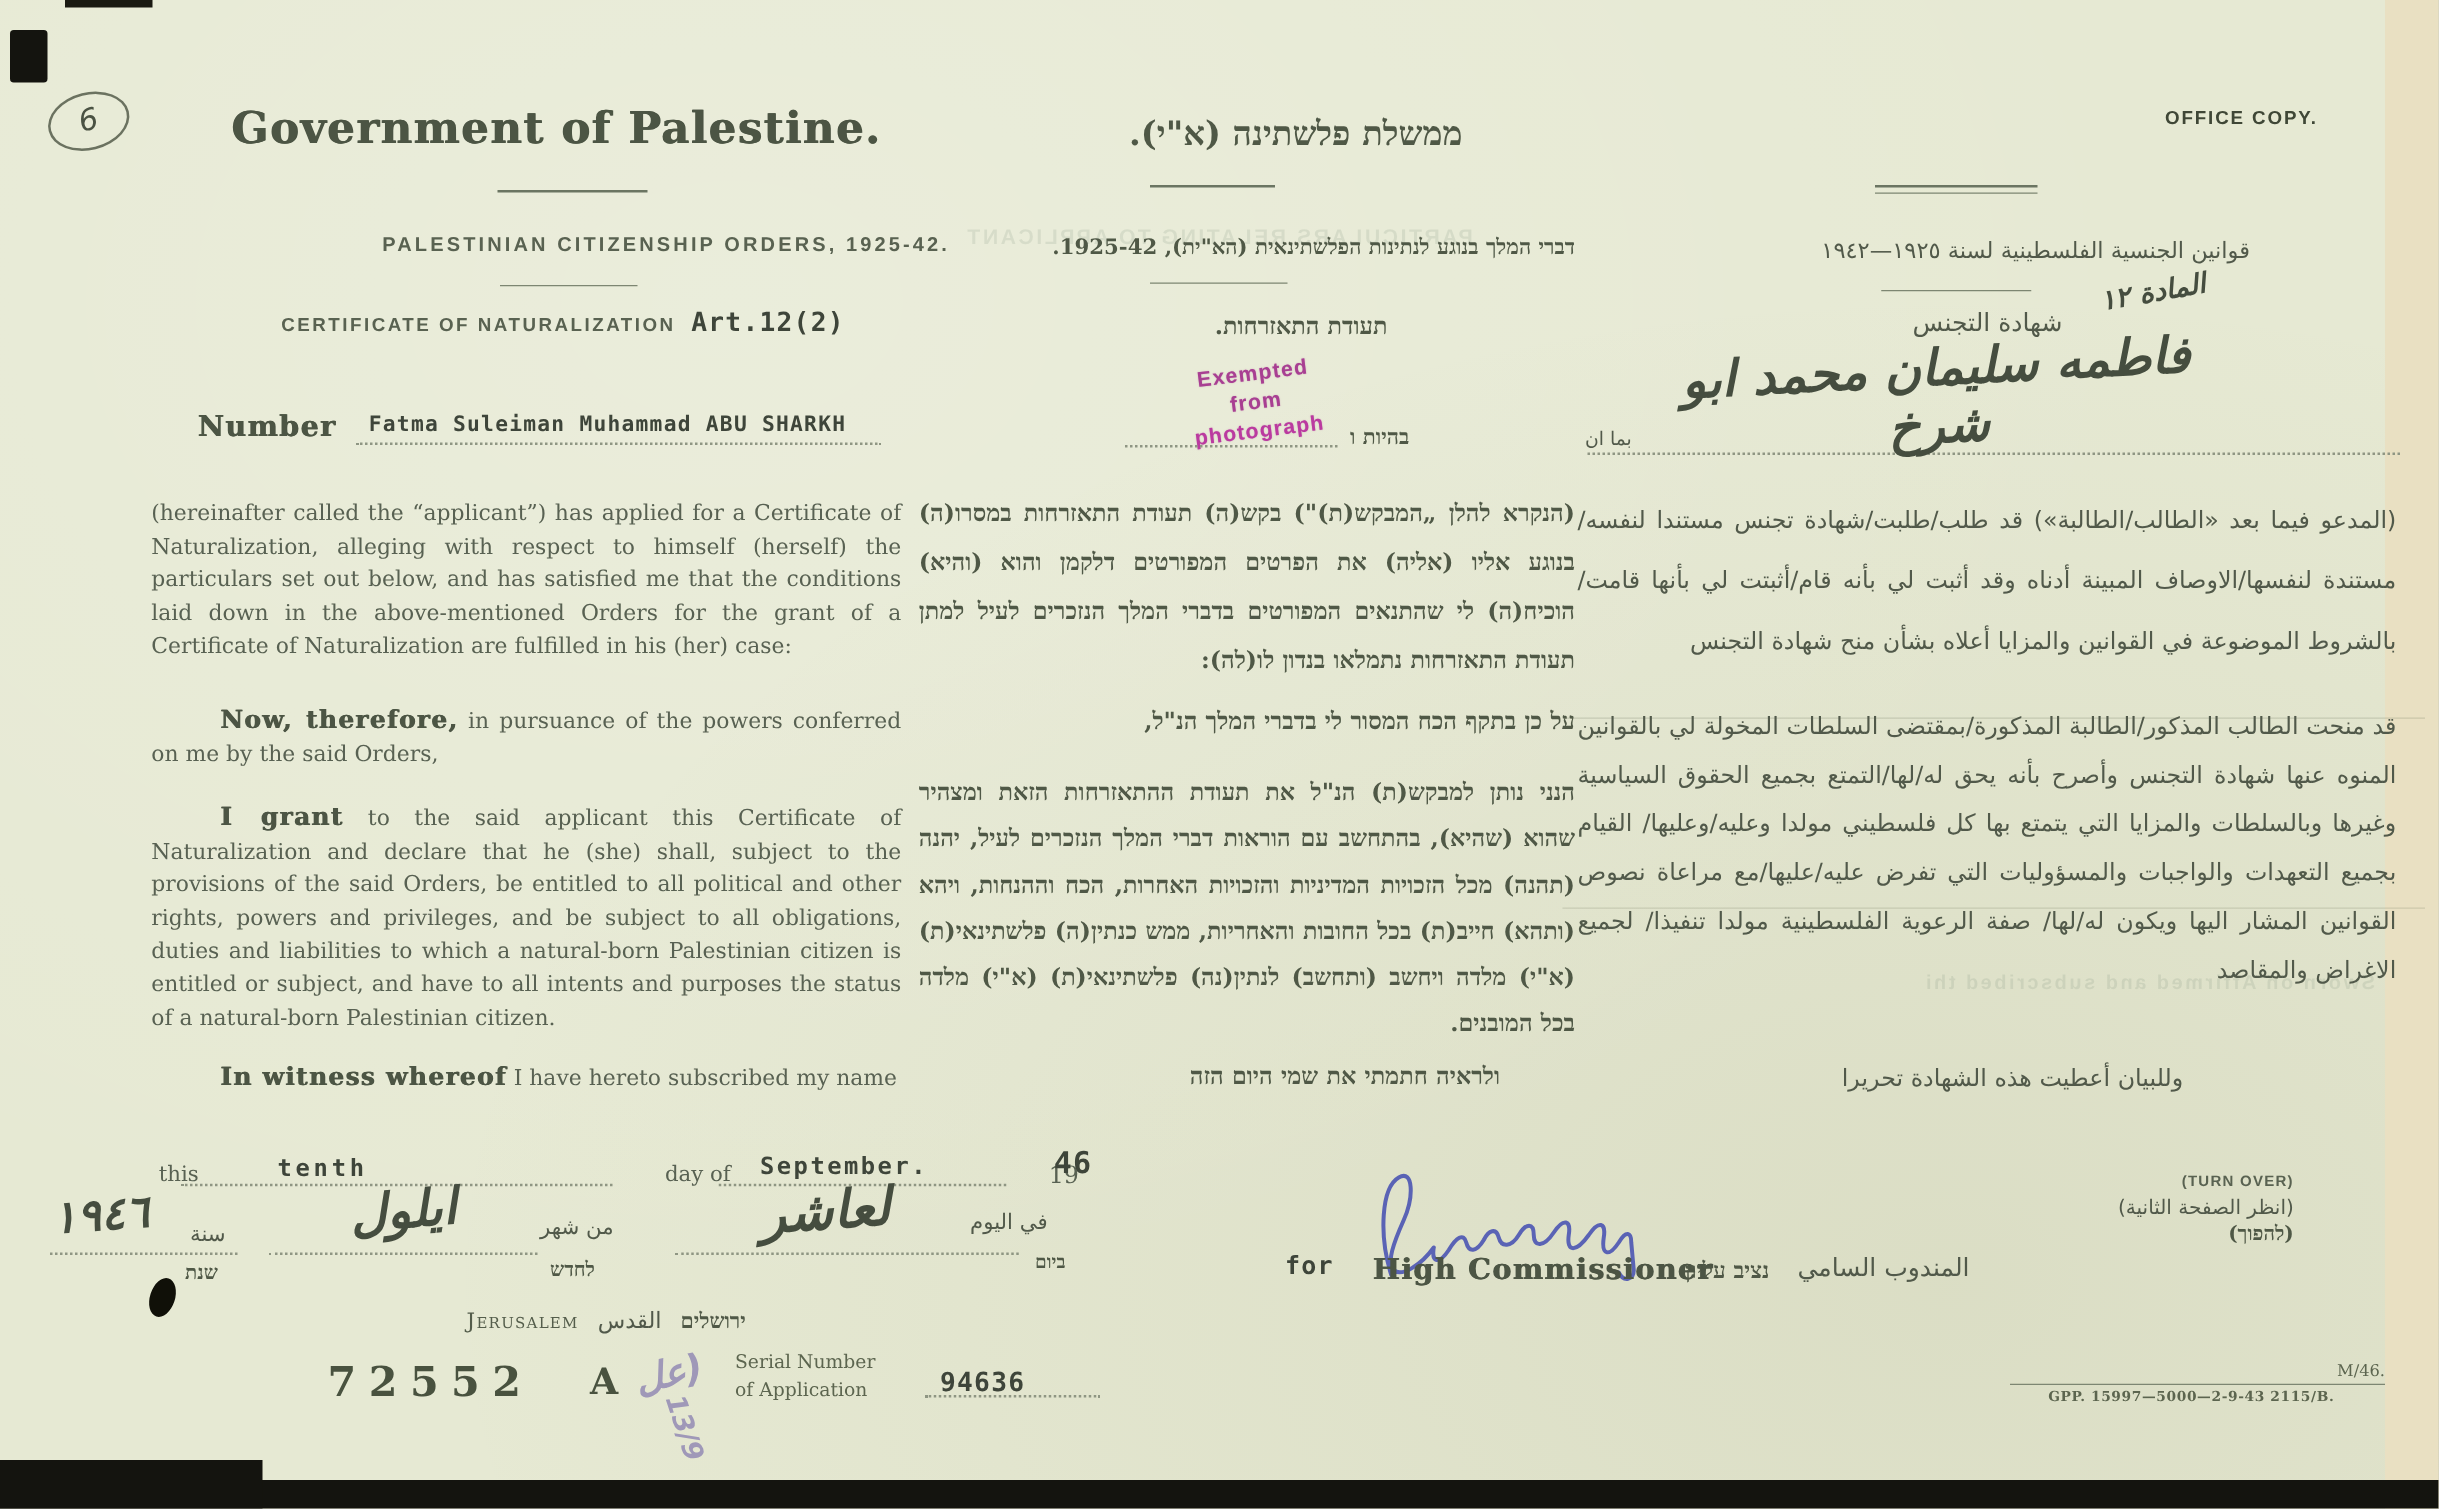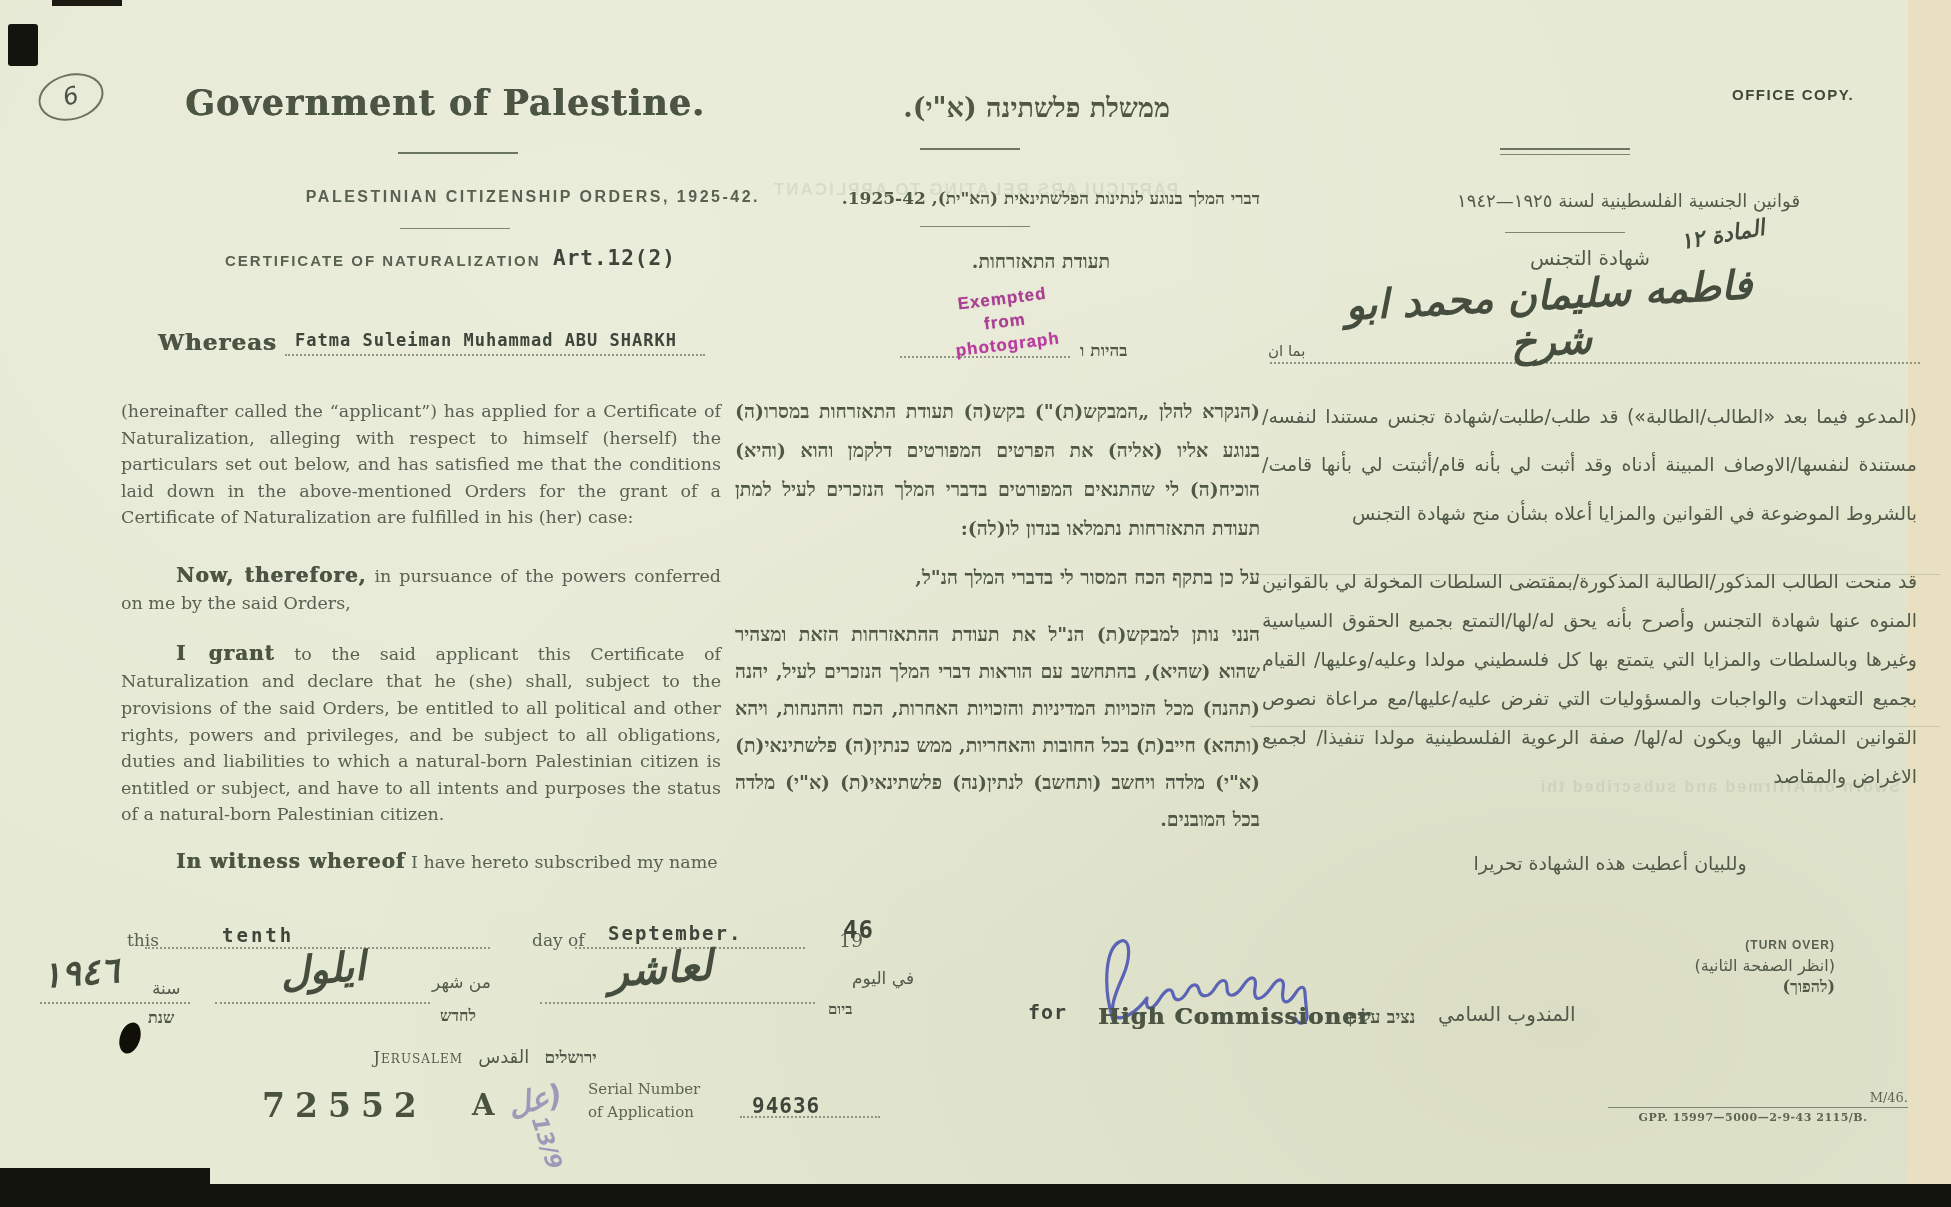--- a/index.html
+++ b/index.html
@@ -77,21 +77,21 @@
   <div class="abs rule-thin" style="left:1505px;top:232px;width:120px;"></div>
 
   <div class="abs caps" style="left:225px;top:252px;font-size:15px;font-weight:700;letter-spacing:2px;">CERTIFICATE OF NATURALIZATION</div>
   <div class="abs typed" style="left:553px;top:246px;font-size:21px;">Art.12(2)</div>
 
   <div class="abs heb center" style="left:830px;top:250px;width:280px;font-size:19px;font-weight:700;">תעודת התאזרחות.</div>
 
   <div class="abs arb center" style="left:1450px;top:246px;width:200px;font-size:20px;">شهادة التجنس</div>
   <div class="abs hw-ar" style="left:1680px;top:222px;font-size:22px;transform:rotate(-10deg);direction:rtl;">المادة ١٢</div>
 
-  <div class="abs blackletter" style="left:158px;top:328px;font-size:23px;">Whereas</div>
+  <div class="abs blackletter" style="left:158px;top:328px;font-size:23px;">Number</div>
   <div class="abs dotline" style="left:285px;top:330px;width:420px;height:24px;"></div>
   <div class="abs typed" style="left:295px;top:330px;font-size:17px;">Fatma Suleiman Muhammad ABU SHARKH</div>
 
   <div class="abs stamp" style="left:945px;top:288px;width:120px;font-size:17px;">
     <div>Exempted</div>
     <div>from</div>
     <div style="color:#bb3aa0;">photograph</div>
   </div>
 
   <div class="abs heb" style="left:1080px;top:340px;font-size:17px;font-weight:700;">בהיות ו</div>
@@ -111,20 +111,21 @@
     <span class="blackletter" style="font-size:20px;margin-left:55px;">I grant</span><span> to the said applicant this Certificate of Naturalization and declare that he (she) shall, subject to the provisions of the said Orders, be entitled to all political and other rights, powers and privileges, and be subject to all obligations, duties and liabilities to which a natural-born Palestinian citizen is entitled or subject, and have to all intents and purposes the status of a natural-born Palestinian citizen.</span>
   </div>
 
   <div class="abs serifbody" style="left:97px;top:846px;width:620px;">
     <span class="blackletter" style="font-size:20px;margin-left:55px;">In witness whereof</span><span> I have hereto subscribed my name</span>
   </div>
 
   <div class="abs heb" style="left:735px;top:392px;width:525px;font-size:19px;line-height:2.05;text-align:justify;font-weight:700;">(הנקרא להלן „המבקש(ת)") בקש(ה) תעודת התאזרחות במסרו(ה) בנוגע אליו (אליה) את הפרטים המפורטים דלקמן והוא (והיא) הוכיח(ה) לי שהתנאים המפורטים בדברי המלך הנזכרים לעיל למתן תעודת התאזרחות נתמלאו בנדון לו(לה):</div>
   <div class="abs heb" style="left:735px;top:566px;width:525px;font-size:19px;font-weight:700;text-align:right;">על כן בתקף הכח המסור לי בדברי המלך הנ"ל,</div>
   <div class="abs heb" style="left:735px;top:616px;width:525px;font-size:19px;line-height:1.95;text-align:justify;font-weight:700;">הנני נותן למבקש(ת) הנ"ל את תעודת ההתאזרחות הזאת ומצהיר שהוא (שהיא), בהתחשב עם הוראות דברי המלך הנזכרים לעיל, יהנה (תהנה) מכל הזכויות המדיניות והזכויות האחרות, הכח וההנחות, ויהא (ותהא) חייב(ת) בכל החובות והאחריות, ממש כנתין(ה) פלשתינאי(ת) (א"י) מלדה ויחשב (ותחשב) לנתין(נה) פלשתינאי(ת) (א"י) מלדה בכל המובנים.</div>
+  <div class="abs heb center" style="left:760px;top:850px;width:440px;font-size:19px;font-weight:700;">ולראיה חתמתי את שמי היום הזה</div>
 
   <div class="abs" style="left:1250px;top:574px;width:690px;height:1px;background:rgba(110,120,95,.25);"></div>
   <div class="abs" style="left:1250px;top:726px;width:690px;height:1px;background:rgba(110,120,95,.22);"></div>
 
   <div class="abs arb" style="left:1262px;top:392px;width:655px;font-size:19px;line-height:2.55;text-align:justify;">(المدعو فيما بعد «الطالب/الطالبة») قد طلب/طلبت/شهادة تجنس مستندا لنفسه/ مستندة لنفسها/الاوصاف المبينة أدناه وقد أثبت لي بأنه قام/أثبتت لي بأنها قامت/ بالشروط الموضوعة في القوانين والمزايا أعلاه بشأن منح شهادة التجنس</div>
   <div class="abs arb" style="left:1262px;top:562px;width:655px;font-size:19px;line-height:2.05;text-align:justify;">قد منحت الطالب المذكور/الطالبة المذكورة/بمقتضى السلطات المخولة لي بالقوانين المنوه عنها شهادة التجنس وأصرح بأنه يحق له/لها/التمتع بجميع الحقوق السياسية وغيرها وبالسلطات والمزايا التي يتمتع بها كل فلسطيني مولدا وعليه/وعليها/ القيام بجميع التعهدات والواجبات والمسؤوليات التي تفرض عليه/عليها/مع مراعاة نصوص القوانين المشار اليها ويكون له/لها/ صفة الرعوية الفلسطينية مولدا تنفيذا/ لجميع الاغراض والمقاصد</div>
   <div class="abs arb" style="left:1400px;top:852px;width:420px;font-size:19px;text-align:center;">وللبيان أعطيت هذه الشهادة تحريرا</div>
 
   <div class="abs serifbody" style="left:103px;top:928px;font-size:17px;">this</div>
   <div class="abs dotline" style="left:145px;top:925px;width:345px;height:22px;border-bottom-style:dotted;"></div>
@@ -140,21 +141,21 @@
   <div class="abs dotline" style="left:40px;top:984px;width:150px;height:18px;"></div>
   <div class="abs heb" style="left:148px;top:1008px;font-size:16px;font-weight:700;">שנת</div>
 
   <div class="abs hw-ar" style="left:280px;top:946px;font-size:40px;transform:rotate(-5deg);">ايلول</div>
   <div class="abs dotline" style="left:215px;top:984px;width:215px;height:18px;"></div>
   <div class="abs arb" style="left:432px;top:972px;font-size:17px;">من شهر</div>
   <div class="abs heb" style="left:440px;top:1006px;font-size:16px;font-weight:700;">לחדש</div>
 
   <div class="abs hw-ar" style="left:608px;top:944px;font-size:42px;transform:rotate(-4deg);">لعاشر</div>
   <div class="abs dotline" style="left:540px;top:984px;width:275px;height:18px;"></div>
-  <div class="abs arb" style="left:852px;top:968px;font-size:17px;">في اليوم</div>
+  <div class="abs arb" style="left:776px;top:968px;font-size:17px;">في اليوم</div>
   <div class="abs heb" style="left:828px;top:1000px;font-size:15px;font-weight:700;">ביום</div>
 
   <div class="abs" style="left:325px;top:1046px;width:320px;text-align:center;">
     <span style="font-variant:small-caps;font-size:17px;letter-spacing:1px;">Jerusalem</span>&nbsp;&nbsp;
     <span class="heb" style="font-size:17px;font-weight:700;">ירושלים</span>&nbsp;&nbsp;
     <span class="arb" style="font-size:18px;">القدس</span>
   </div>
 
   <div class="abs typed" style="left:1028px;top:1000px;font-size:20px;">for</div>
   <svg class="abs" viewBox="0 0 300 100" style="left:1085px;top:928px;width:300px;height:100px;">

